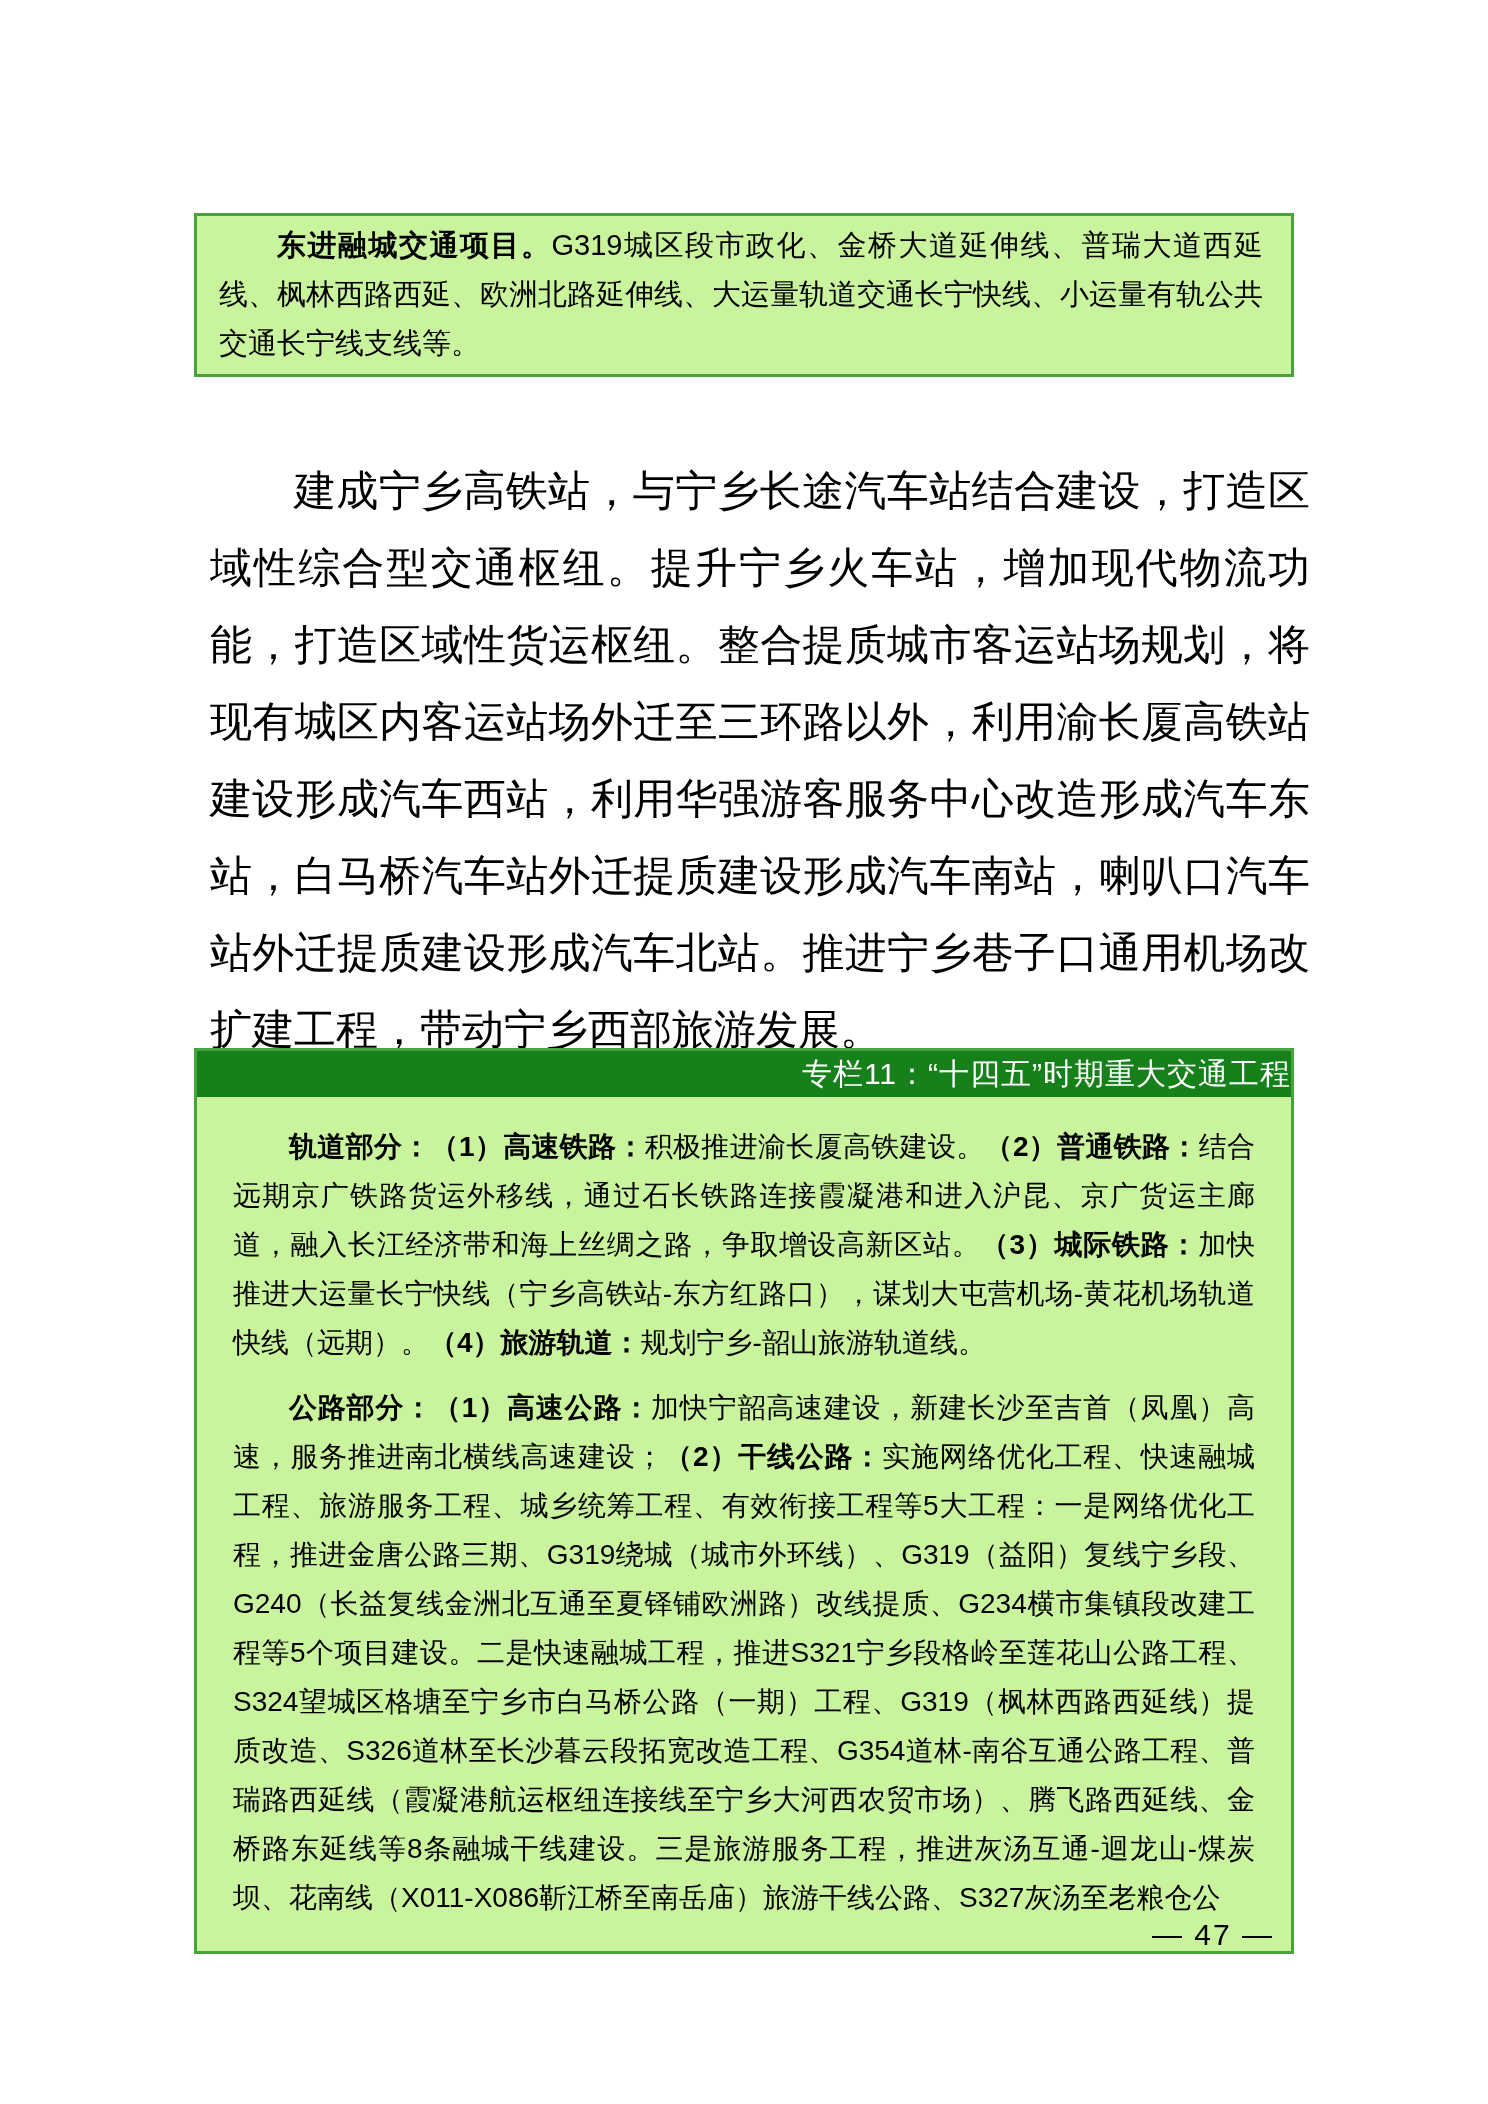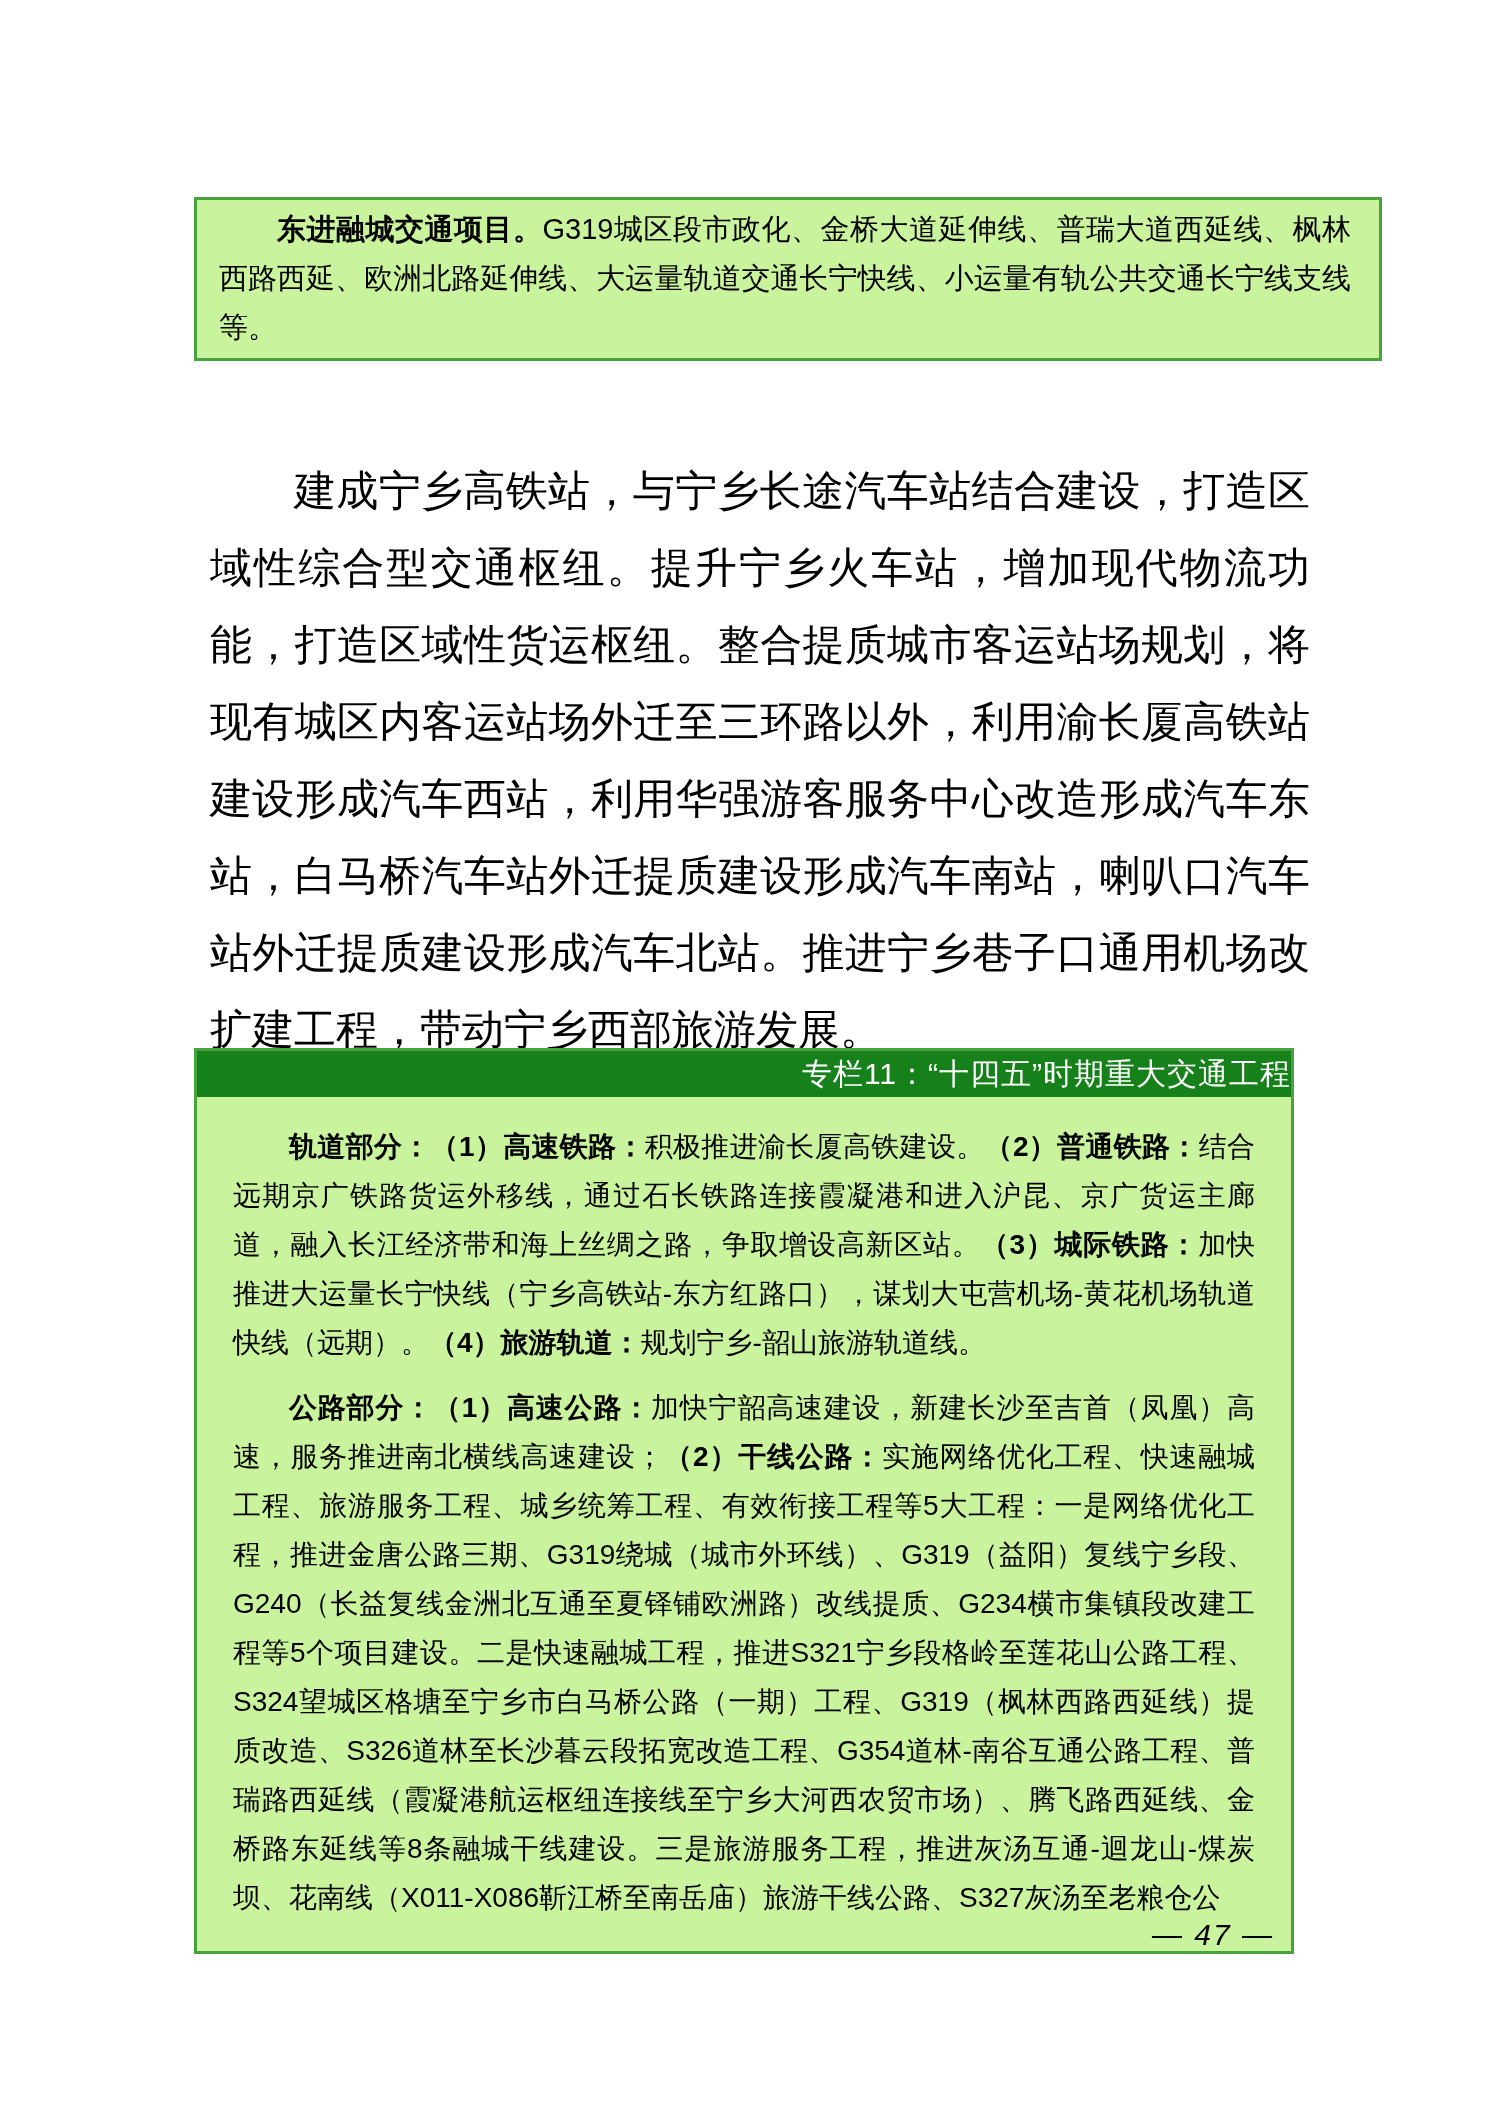--- a/index.html
+++ b/index.html
@@ -19,22 +19,22 @@
     color:var(--ink);
   }
   .page{
     position:relative;
     width:1488px;height:2104px;
     background:var(--paper);
     overflow:hidden;
   }
   .callout-box{
     position:absolute;
-    left:194px;top:197px;
-    width:1188px;
+    left:194px;top:213px;
+    width:1100px;
     border:3px solid var(--border);
     background:var(--fill);
     padding:5px 28px 6px 22px;
   }
   .box-para{
     margin:0;
     font-size:29px;
     line-height:49px;
     text-align:justify;
     text-indent:58px;
@@ -86,21 +86,20 @@
     text-indent:56px;
   }
   .bold{font-weight:700;}
   .page-number{
     position:absolute;
     top:1918px;
     right:214px;
     font-size:30px;
     line-height:34px;
     letter-spacing:2px;
-    font-style:italic;
   }
 </style>
 </head>
 <body>
 
 <div class="page">
 
   <div class="callout-box">
     <p class="box-para"><span class="bold">东进融城交通项目。</span><span>G319城区段市政化、金桥大道延伸线、普瑞大道西延线、枫林西路西延、欧洲北路延伸线、大运量轨道交通长宁快线、小运量有轨公共交通长宁线支线等。</span></p>
   </div>

